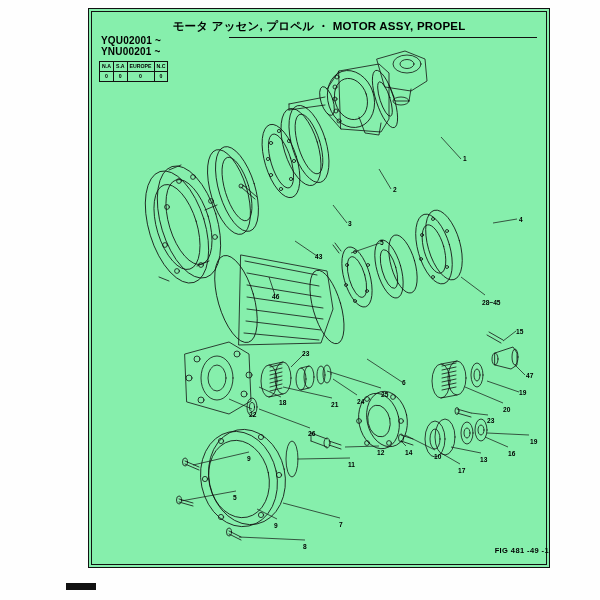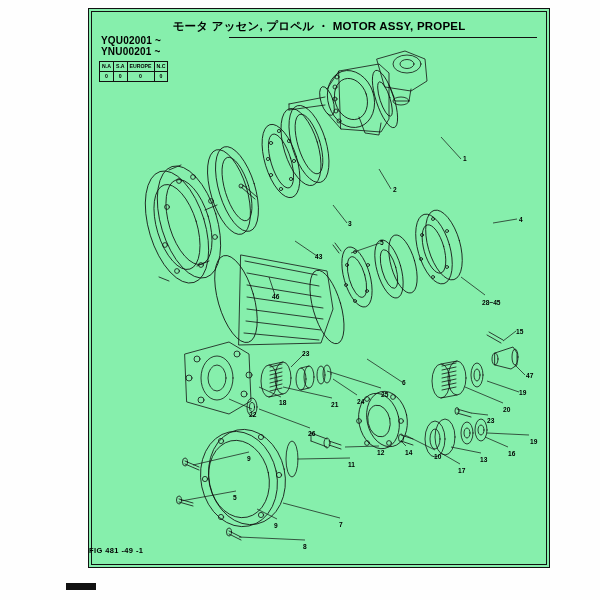--- a/index.html
+++ b/index.html
@@ -91,21 +91,21 @@
     text-align: center;
     font-size: 7.6px;
     font-weight: bold;
     letter-spacing: .3px;
   }
   
   .fig-no {
     position: absolute;
     left: 0; right: 0;
     bottom: 12px;
-    text-align: left;
+    text-align: right;
     font-size: 7.5px;
     font-weight: bold;
     letter-spacing: .4px;
   }
   
   #drawing {
     position: absolute;
     left: 0; top: 0;
     width: 462px;
     height: 560px;

